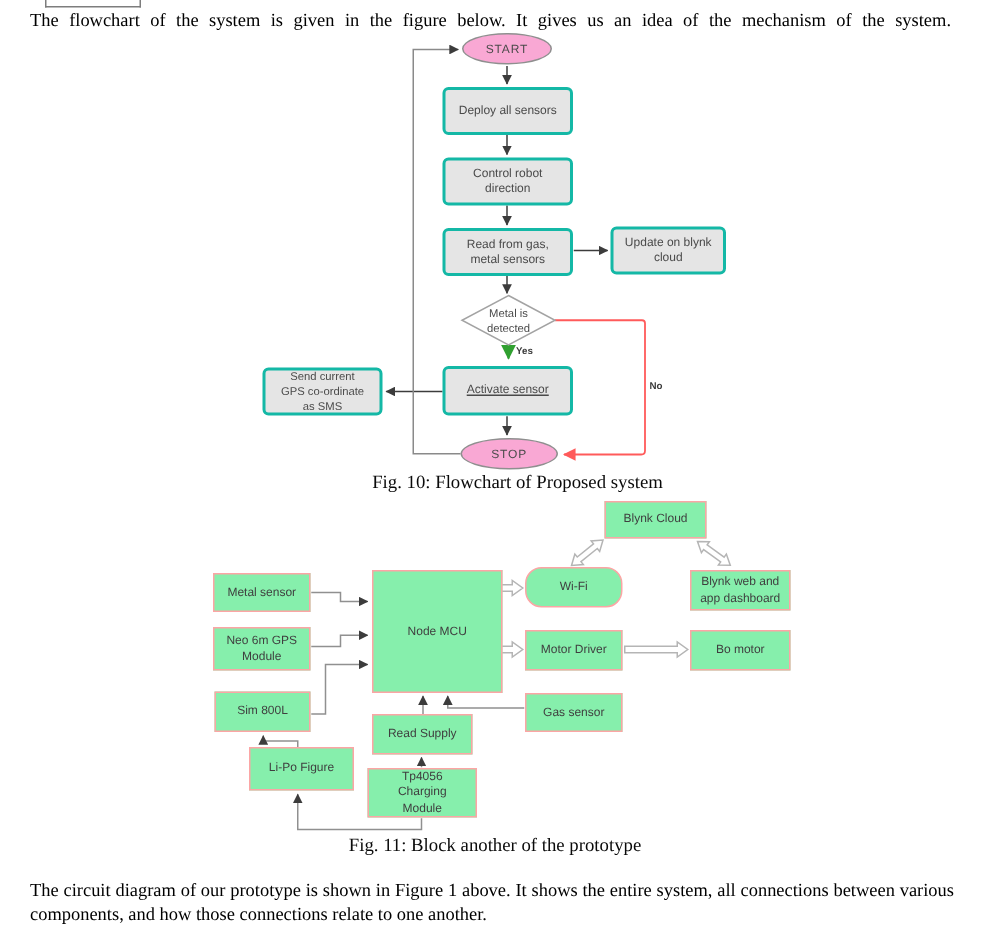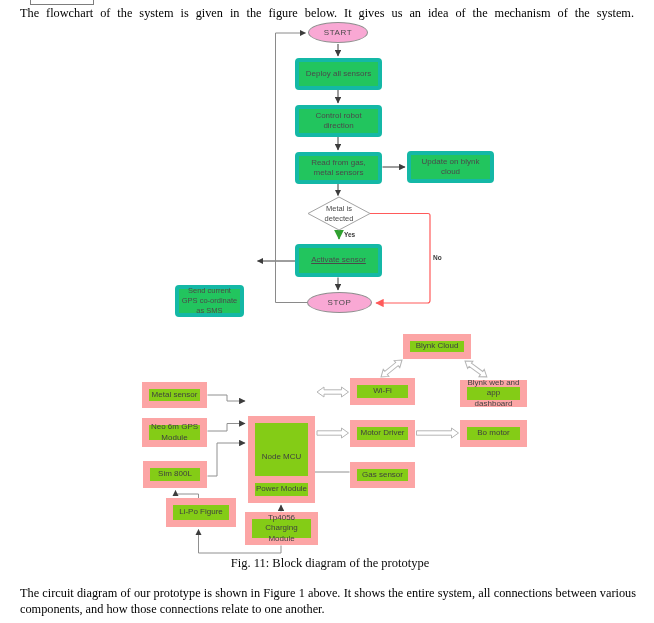--- a/index.html
+++ b/index.html
@@ -8,26 +8,26 @@
   .para{position:absolute;font-size:12.3px;line-height:15.5px;color:#000;
         text-align:justify;margin:0;}
   .para-full{text-align-last:justify;}
   .caption{position:absolute;font-size:12.5px;color:#0a0a0a;text-align:center;margin:0;}
   .artifact{position:absolute;left:30px;top:0;width:62px;height:4px;
             border:1px solid #7d7d7d;border-top:none;}
   .fc-box,.fc-ellipse,.fc-diamond-text,.bd-box{
         position:absolute;display:flex;align-items:center;justify-content:center;
         text-align:center;white-space:pre-line;box-sizing:border-box;
         font-family:"Liberation Sans",sans-serif;}
-  .fc-box{border:4px solid #14b8a6;border-radius:4px;background:#22c55e;
+  .fc-box{border:2px solid #14b8a6;border-radius:4px;background:#e5e5e5;
         font-size:8px;line-height:1.3;color:#4a4a4a;}
   .fc-ellipse{border:1px solid #8f8f8f;border-radius:50%;background:#f9a8d4;
         font-size:8px;letter-spacing:.6px;color:#4a4a4a;}
   .fc-diamond-text{font-size:7.5px;line-height:1.25;color:#4a4a4a;background:transparent;}
-  .bd-box{border:7px solid #fca5a5;background:#84cc16;font-size:8px;line-height:1.3;color:#3f3f3f;}
+  .bd-box{border:1px solid #fca5a5;background:#86efac;font-size:8px;line-height:1.3;color:#3f3f3f;}
   .lbl{position:absolute;font-family:"Liberation Sans",sans-serif;font-weight:bold;
         font-size:6.5px;color:#3a3a3a;}
   svg.connectors{position:absolute;left:0;top:0;pointer-events:none;}
 </style>
 </head>
 <body>
 
 <div class="page">
 
   <div class="artifact"></div>
@@ -85,49 +85,50 @@
       </g>
     </g>
   </svg>
 
   <div class="fc-ellipse" style="left:308px;top:22px;width:60px;height:21px;">START</div>
   <div class="fc-box" style="left:295px;top:58px;width:87px;height:32px;">Deploy all sensors</div>
   <div class="fc-box" style="left:295px;top:105px;width:87px;height:32px;">Control robot
 direction</div>
   <div class="fc-box" style="left:295px;top:152px;width:87px;height:32px;">Read from gas,
 metal sensors</div>
-  <div class="fc-box" style="left:407px;top:151px;width:87px;height:32px;">Update on blynk
+  <div class="fc-box" style="left:407px;top:151px;width:77px;height:32px;">Update on blynk
 cloud</div>
   <div class="fc-diamond-text" style="left:309px;top:198px;width:60px;height:31px;">Metal is
 detected</div>
-  <div class="fc-box" style="left:175px;top:245px;width:69px;height:32px;font-size:7.5px;margin-top:40px;">Send current
+  <div class="fc-box" style="left:175px;top:245px;width:80px;height:32px;font-size:7.5px;">Send current
 GPS co-ordinate
 as SMS</div>
   <div class="fc-box" style="left:295px;top:244px;width:87px;height:33px;text-decoration:underline;">Activate sensor</div>
   <div class="fc-ellipse" style="left:307px;top:292px;width:65px;height:21px;">STOP</div>
 
   <span class="lbl" style="left:344px;top:231px;">Yes</span>
   <span class="lbl" style="left:433px;top:254px;">No</span>
 
+  <p class="caption" style="left:180px;top:314px;width:330px;">Fig. 10: Flowchart of Proposed system</p>
 
   <div class="bd-box" style="left:403px;top:334px;width:68px;height:25px;">Blynk Cloud</div>
   <div class="bd-box" style="left:142px;top:382px;width:65px;height:26px;">Metal sensor</div>
-  <div class="bd-box" style="left:248px;top:380px;width:67px;height:82px;margin-top:36px;">Node MCU</div>
-  <div class="bd-box" style="left:350px;top:378px;width:65px;height:27px;">Wi-Fi</div>
+  <div class="bd-box" style="left:248px;top:380px;width:87px;height:82px;">Node MCU</div>
+  <div class="bd-box" style="left:350px;top:378px;width:65px;height:27px;border-radius:11px;">Wi-Fi</div>
   <div class="bd-box" style="left:460px;top:380px;width:67px;height:27px;">Blynk web and
 app dashboard</div>
   <div class="bd-box" style="left:142px;top:418px;width:65px;height:29px;">Neo 6m GPS
 Module</div>
   <div class="bd-box" style="left:350px;top:420px;width:65px;height:27px;">Motor Driver</div>
   <div class="bd-box" style="left:460px;top:420px;width:67px;height:27px;">Bo motor</div>
   <div class="bd-box" style="left:143px;top:461px;width:64px;height:27px;">Sim 800L</div>
   <div class="bd-box" style="left:350px;top:462px;width:65px;height:26px;">Gas sensor</div>
-  <div class="bd-box" style="left:248px;top:476px;width:67px;height:27px;">Power Module</div>
+  <div class="bd-box" style="left:248px;top:476px;width:67px;height:27px;">Read Supply</div>
   <div class="bd-box" style="left:166px;top:498px;width:70px;height:29px;">Li-Po Figure</div>
   <div class="bd-box" style="left:245px;top:512px;width:73px;height:33px;">Tp4056
 Charging
 Module</div>
 
-  <p class="caption" style="left:165px;top:556px;width:330px;">Fig. 11: Block diagram of the prototype</p>
+  <p class="caption" style="left:165px;top:556px;width:330px;">Fig. 11: Block another of the prototype</p>
 
   <p class="para" style="left:20px;top:586px;width:616px;">The circuit diagram of our prototype is shown in Figure 1 above. It shows the entire system, all connections between various components, and how those connections relate to one another.</p>
 
 </div>
 
 </body></html>

